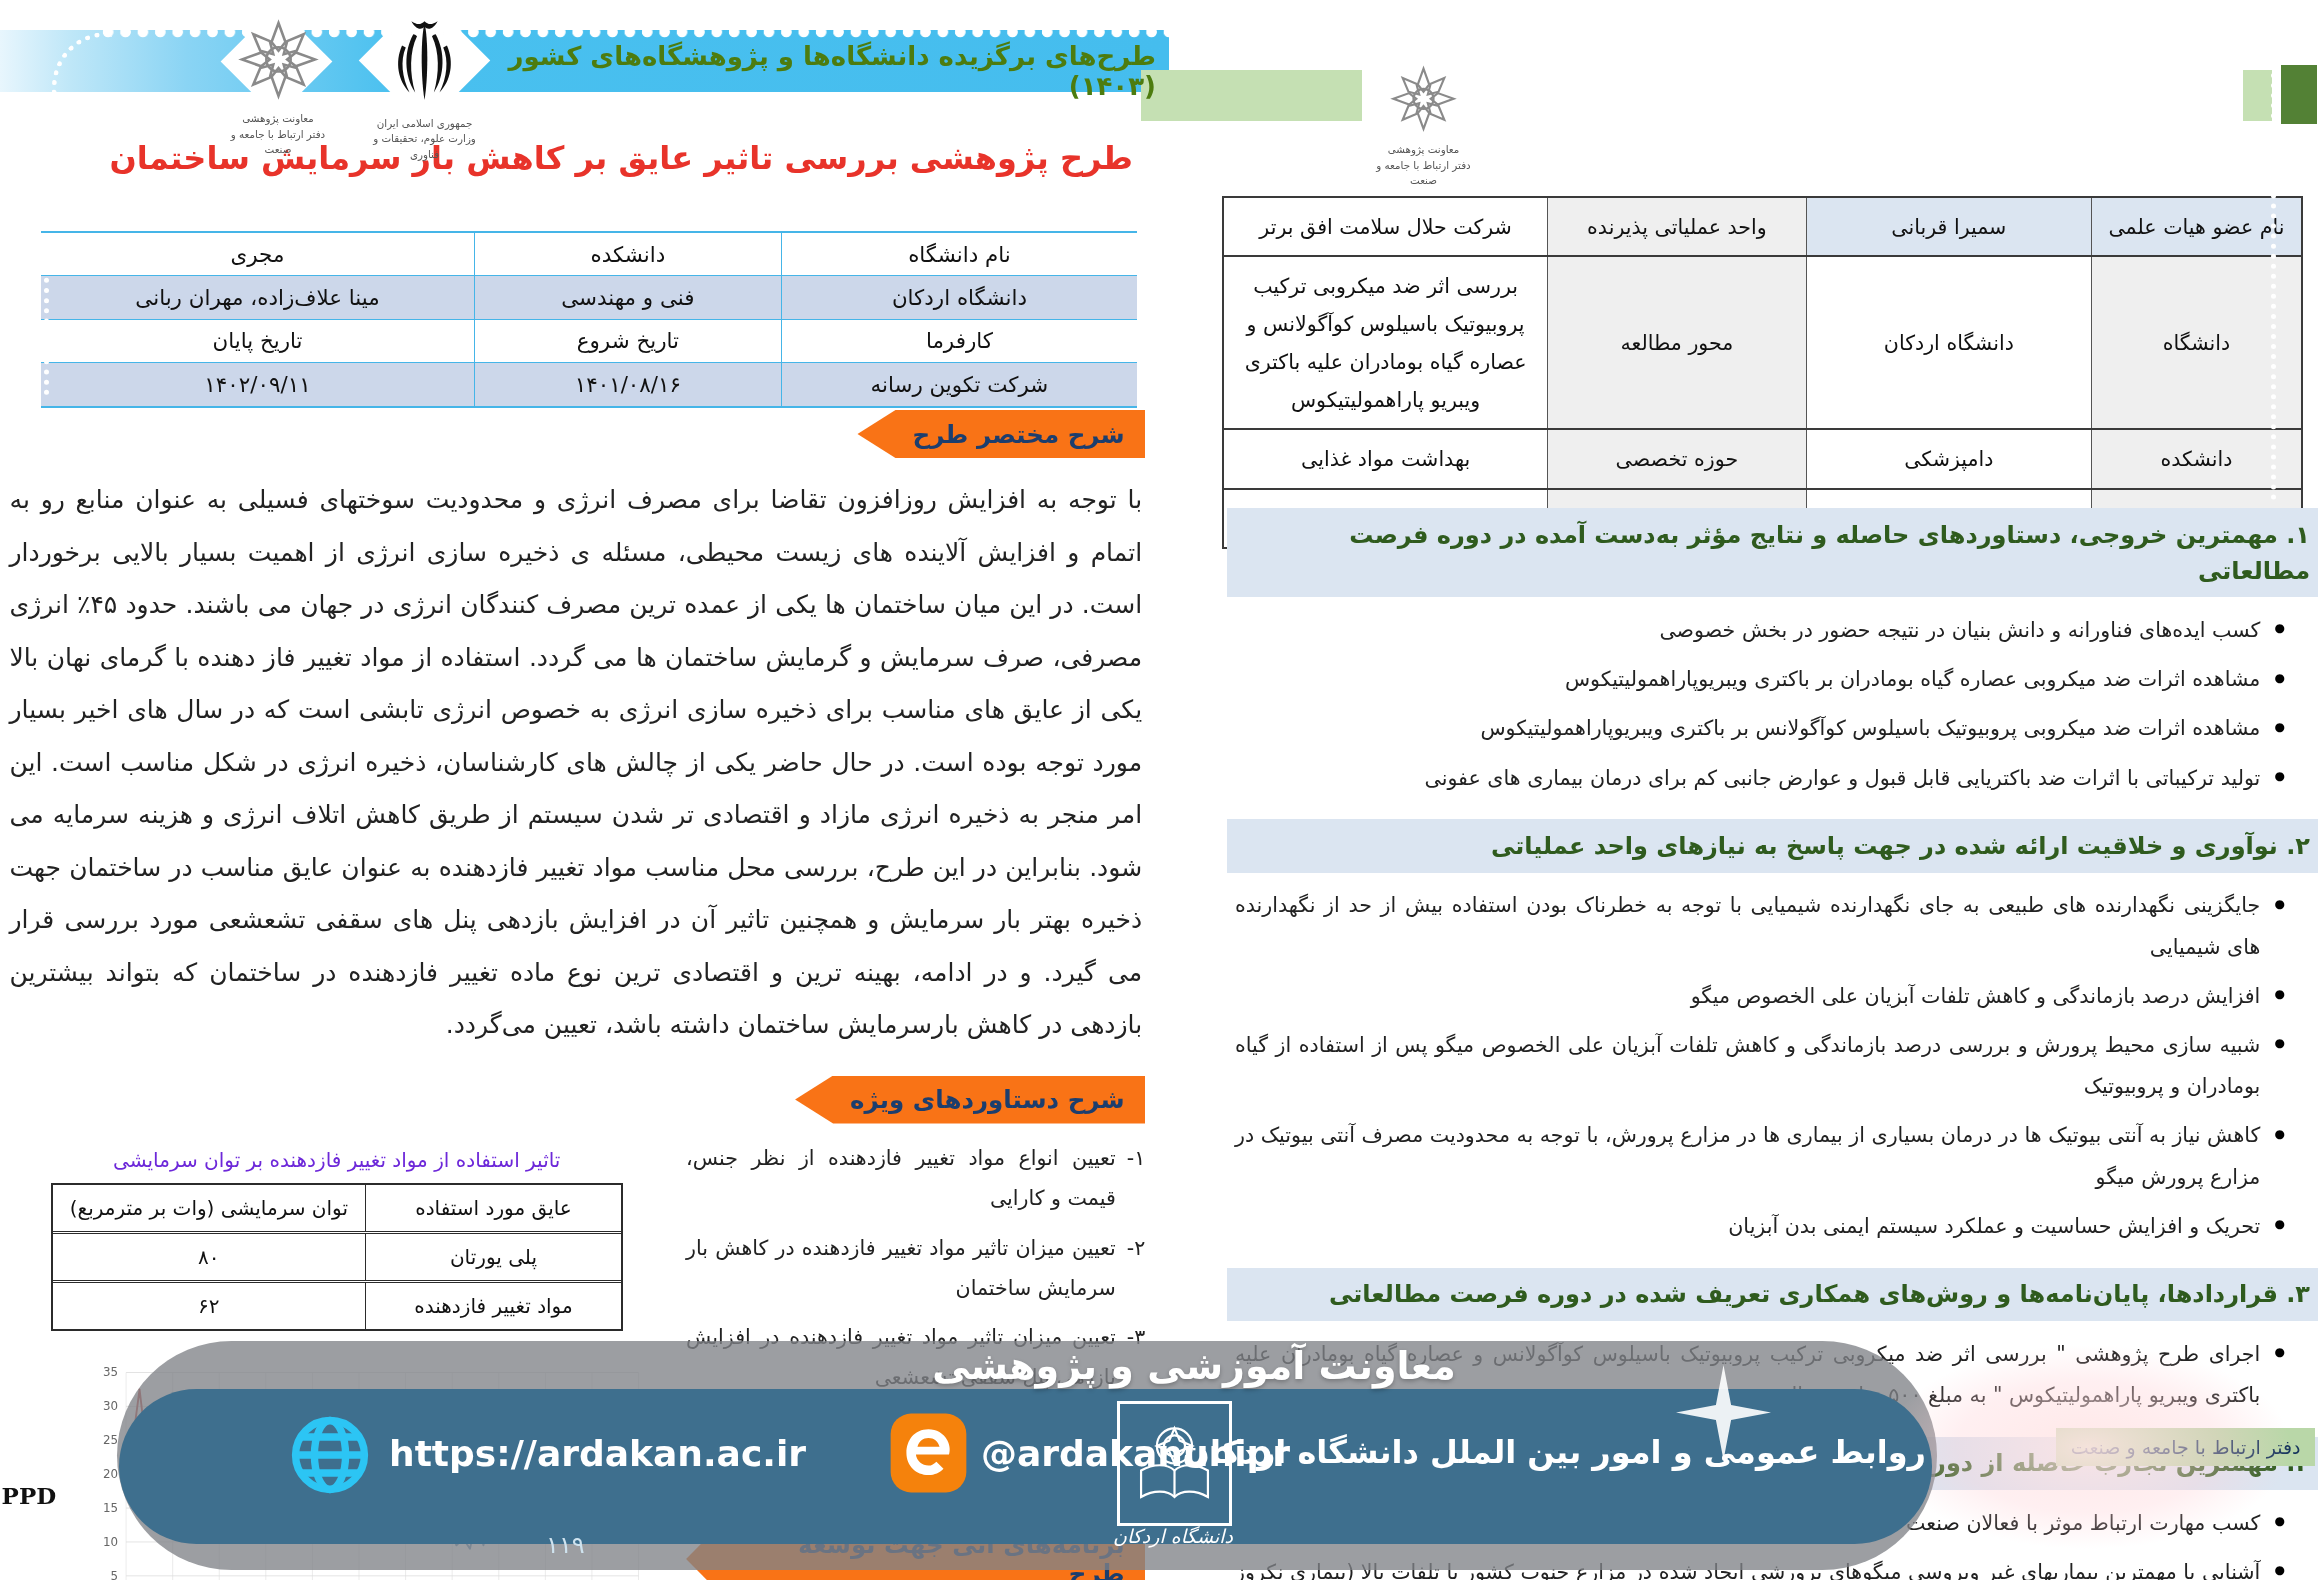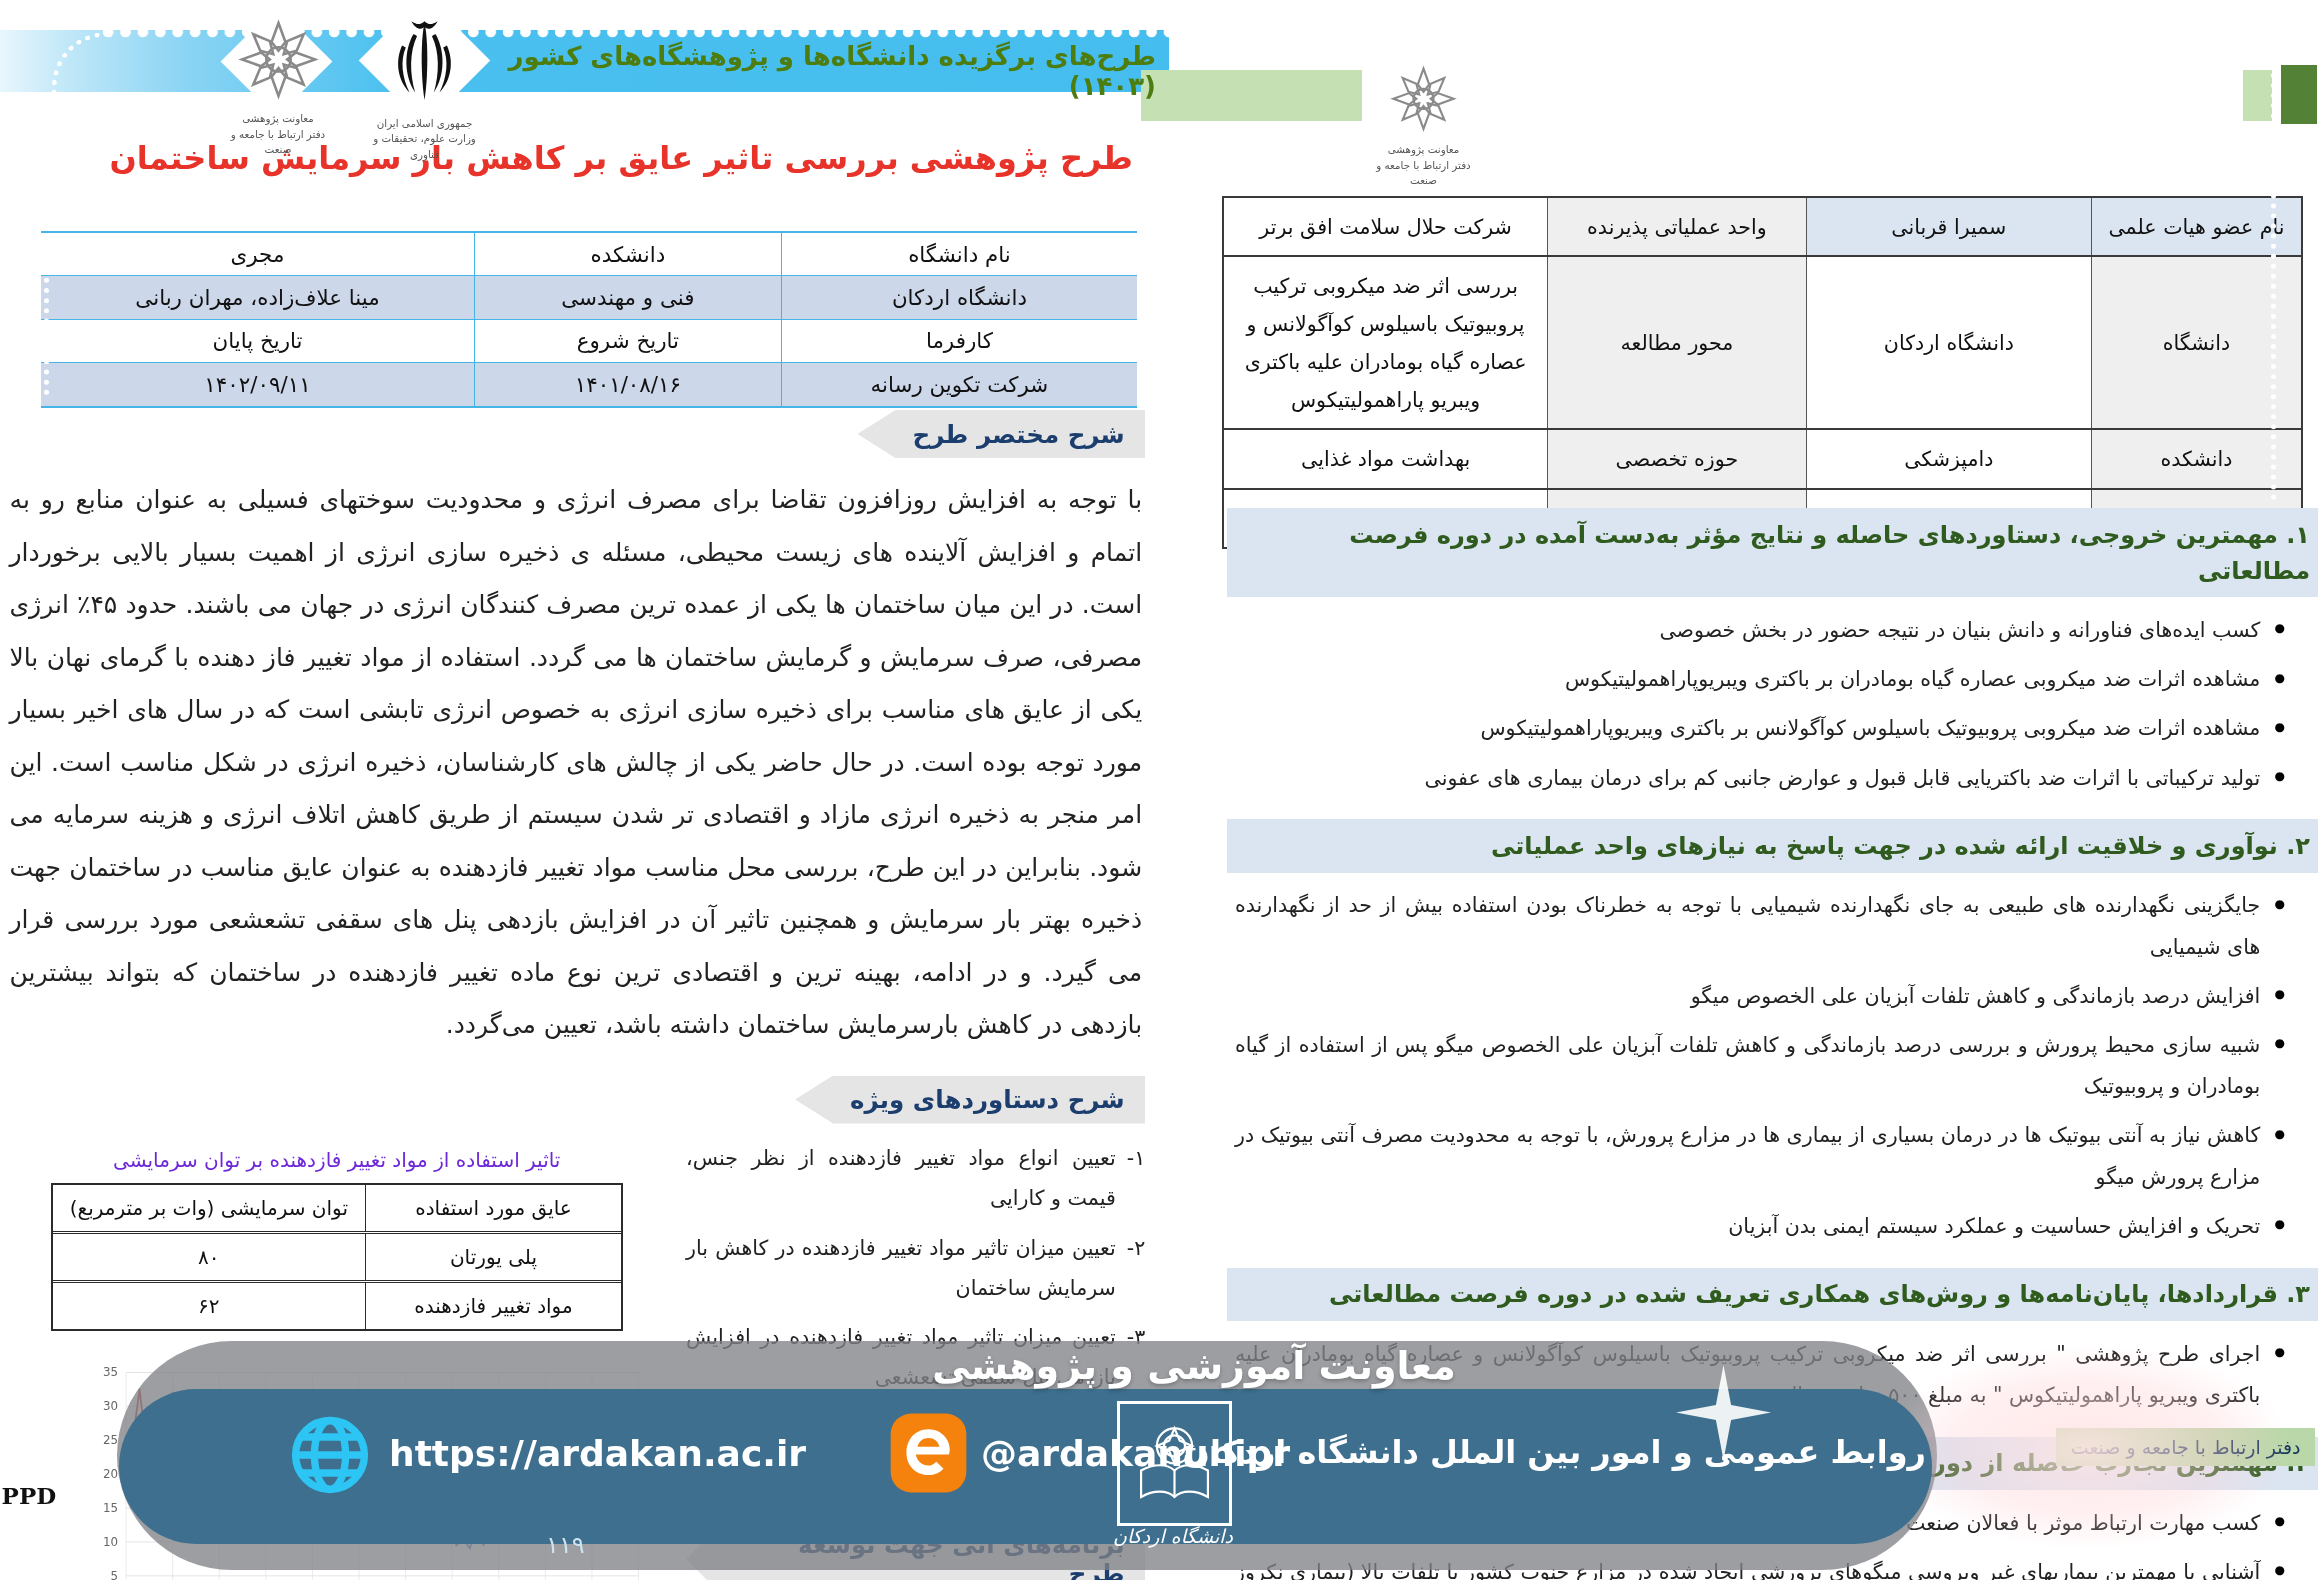--- a/index.html
+++ b/index.html
@@ -26,21 +26,21 @@
     border-top:2.4px solid #45b5e8;border-bottom:2.4px solid #45b5e8;}
   .itr{display:grid;grid-template-columns:32.5% 28% 39.5%;border-bottom:1.6px solid #45b5e8;}
   .itr:last-child{border-bottom:none;}
   .itr.val{background:#ccd7ea;}
   .itc{padding:8.7px 6.3px;text-align:center;font-weight:normal;font-size:21.4px;color:#111;}
   .itc:not(:last-child){border-left:1.6px solid #45b5e8;}
   .lp-table-dotline{position:absolute;left:44px;top:237px;height:158px;z-index:5;
     border-left:5.5px dotted #fff;}
 
   .lp-body{position:absolute;left:6.3px;top:410px;width:1139px;}
-  .chev{width:fit-content;background:#e5e5e5;color:#1c3e6e;font-weight:bold;font-size:24.5px;
+  .chev{width:fit-content;background:#f97316;color:#1c3e6e;font-weight:bold;font-size:24.5px;
     padding:9.5px 20.6px 9.5px 55px;clip-path:polygon(0 50%,38px 0,100% 0,100% 100%,38px 100%);}
   .lp-brief-text{font-size:25px;line-height:2.1;text-align:justify;color:#222;margin:16px 3.2px 24px;}
   .lp-cols{display:flex;gap:19px;align-items:flex-start;}
   .lp-col-right{width:41%;}
   .lp-col-left{width:59%;}
   .numlist{margin-top:14.2px;}
   .numlist .item{display:flex;gap:11px;font-size:20.6px;line-height:1.95;margin-bottom:9.5px;text-align:justify;}
   .numlist .num{flex:0 0 auto;}
   .chev.future{margin-top:33px;}
 

